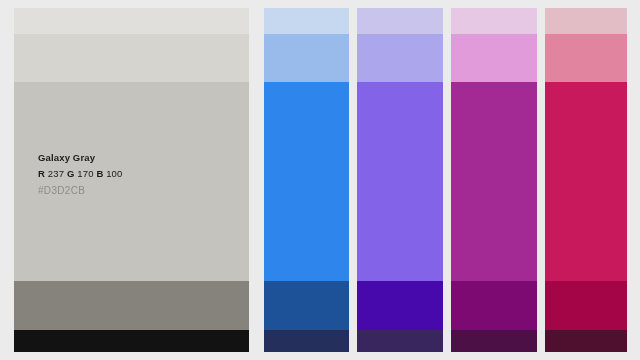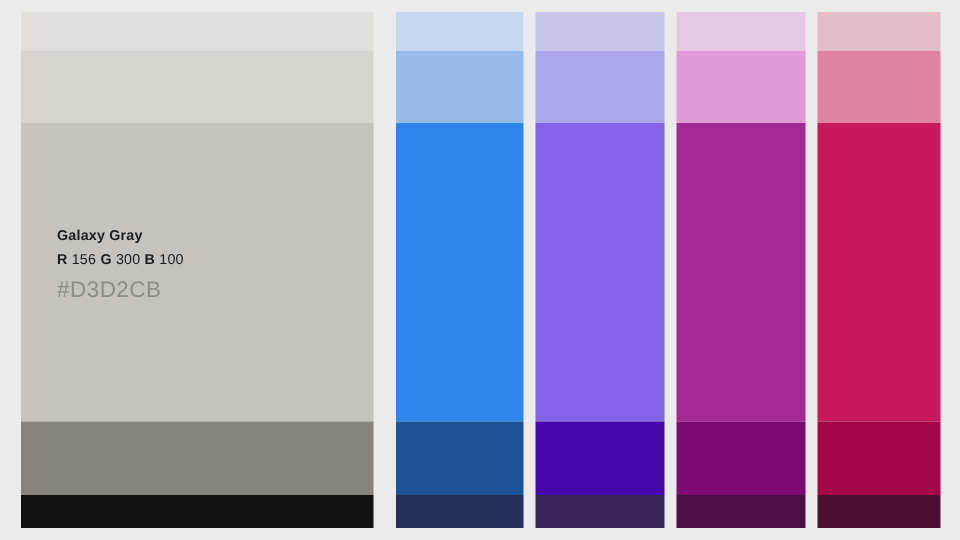--- a/index.html
+++ b/index.html
@@ -69,21 +69,21 @@
     margin: 0 0 3px 0;
     white-space: nowrap;
   }
   .swatch-rgb .chan {
     font-weight: bold;
   }
   .swatch-rgb .val {
     font-weight: normal;
   }
   .swatch-hex {
-    font-size: 15px;
+    font-size: 10px;
     color: #8e8e88;
     letter-spacing: 0.3px;
     margin: 0;
   }
 </style>
 </head>
 <body style="background-color: rgb(235, 235, 235);">
 
 <div id="palette-board" style="background-color: rgb(235, 235, 235);">
 
@@ -122,17 +122,17 @@
   <div class="swatch-column" id="column-crimson">
     <div class="swatch-band band-tint-2" style="background-color: rgb(227, 189, 197);"></div>
     <div class="swatch-band band-tint-1" style="background-color: rgb(224, 132, 159);"></div>
     <div class="swatch-band band-base" style="background-color: rgb(199, 25, 91);"></div>
     <div class="swatch-band band-shade-1" style="background-color: rgb(164, 5, 70);"></div>
     <div class="swatch-band band-shade-2" style="background-color: rgb(79, 16, 48);"></div>
   </div>
 
   <div class="swatch-info">
     <p class="swatch-name">Galaxy Gray</p>
-    <p class="swatch-rgb"><span class="chan">R</span> <span class="val">156</span> <span class="chan">G</span> <span class="val">300</span> <span class="chan">B</span> <span class="val">100</span></p>
+    <p class="swatch-rgb"><span class="chan">R</span> <span class="val">237</span> <span class="chan">G</span> <span class="val">170</span> <span class="chan">B</span> <span class="val">100</span></p>
     <p class="swatch-hex">#D3D2CB</p>
   </div>
 
 </div>
 
 </body></html>

